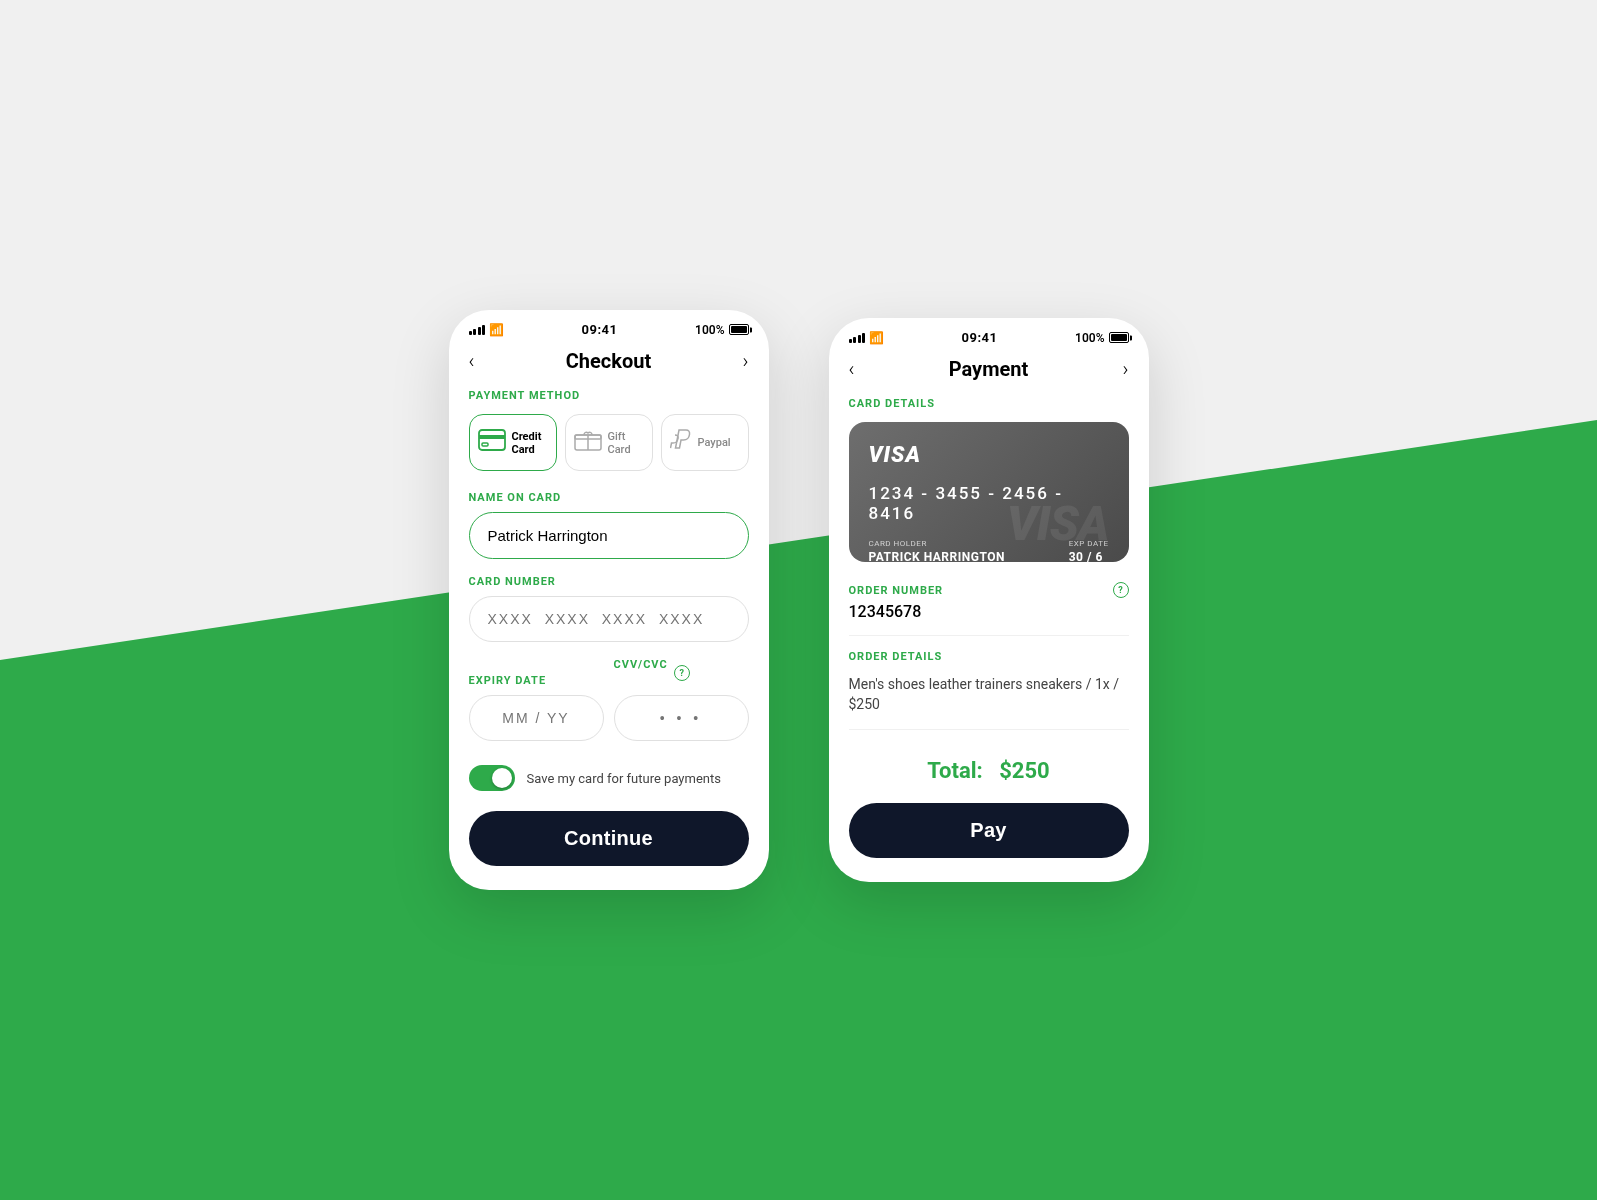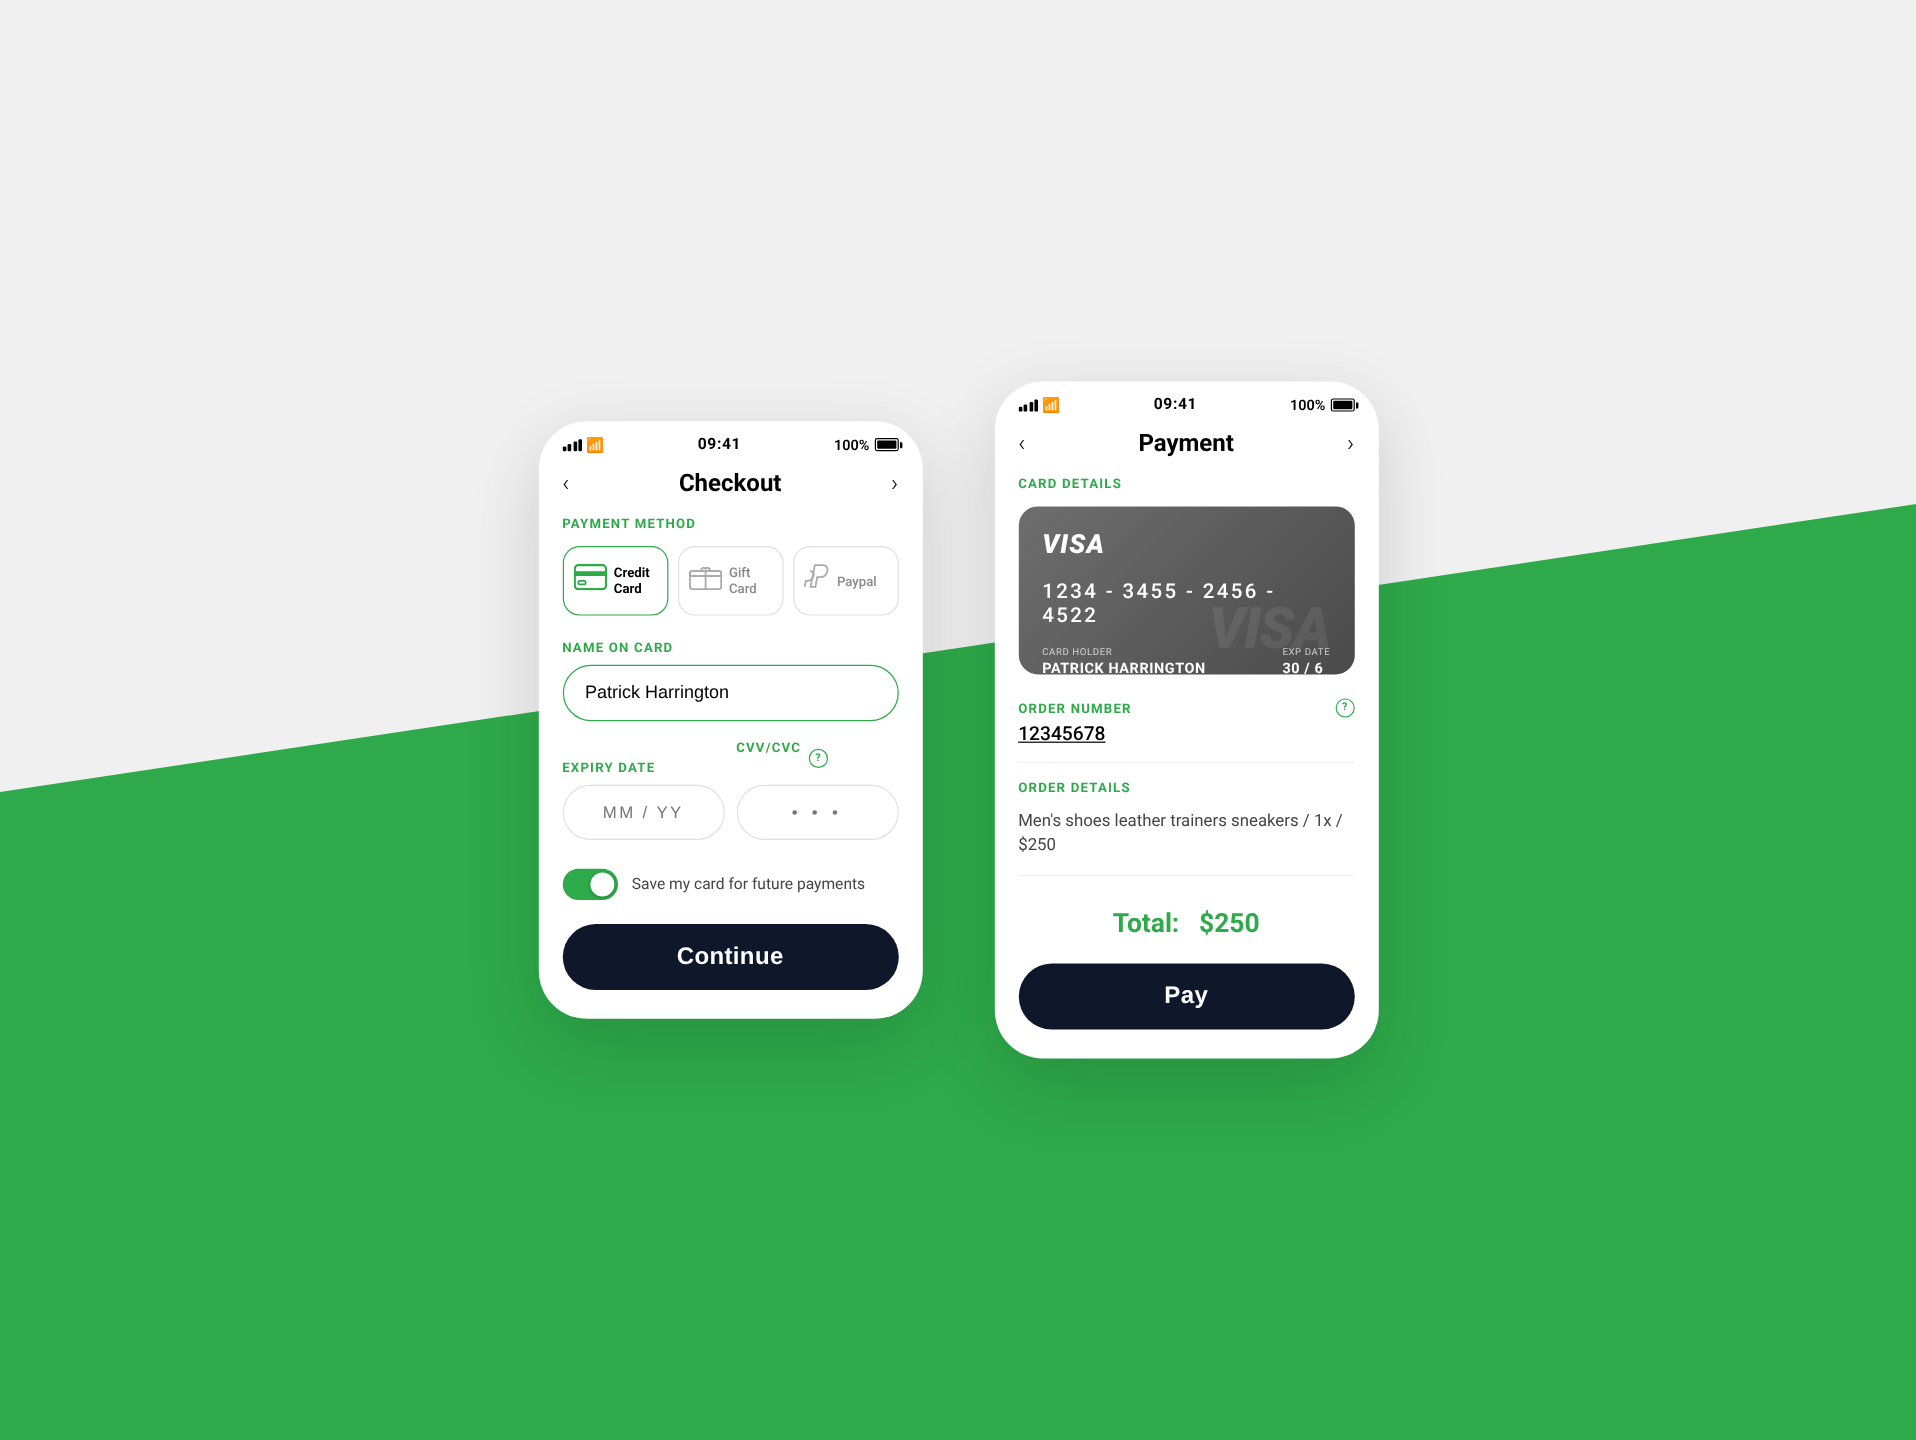--- a/index.html
+++ b/index.html
@@ -299,21 +299,20 @@
     .order-number-row {
       display: flex;
       justify-content: space-between;
       align-items: center;
     }
     .order-value {
       font-size: 16px;
       color: #000;
       font-weight: 500;
       margin-top: 4px;
-      text-decoration: underline;
     }
     .order-detail-text {
       font-size: 14px;
       color: #444;
       line-height: 1.4;
       margin-top: 4px;
     }
     
     .total-row {
       text-align: center;
@@ -398,20 +397,24 @@
         </div>
       </div>
 
       
       <div class="form-group">
         <div class="form-label">NAME ON CARD</div>
         <input class="form-input" type="text" value="Patrick Harrington" style="">
       </div>
 
       
+      <div class="form-group">
+        <div class="form-label">CARD NUMBER</div>
+        <input class="form-input placeholder" type="text" placeholder="XXXX  XXXX  XXXX  XXXX" style="">
+      </div>
 
       
       <div class="two-col">
         <div class="form-group">
           <div class="form-label">EXPIRY DATE</div>
           <input class="form-input placeholder" type="text" style="text-align: center;" placeholder="MM / YY">
         </div>
         <div class="form-group">
           <div class="cvv-header">
             <span class="form-label" style="margin-bottom:16px">CVV/CVC</span>
@@ -461,21 +464,21 @@
       <span class="nav-arrow">›</span>
     </div>
 
     <div class="phone-inner">
       
       <div class="section-label">CARD DETAILS</div>
 
       
       <div class="credit-card">
         <div class="card-logo">VISA</div>
-        <div class="card-number">1234 - 3455 - 2456 - 4522</div>
+        <div class="card-number">1234 - 3455 - 2456 - 8416</div>
         <div class="card-bottom">
           <div>
             <div class="card-field-label">CARD HOLDER</div>
             <div class="card-field-value">PATRICK HARRINGTON</div>
           </div>
           <div>
             <div class="card-field-label">EXP DATE</div>
             <div class="card-field-value">30 / 6</div>
           </div>
         </div>

